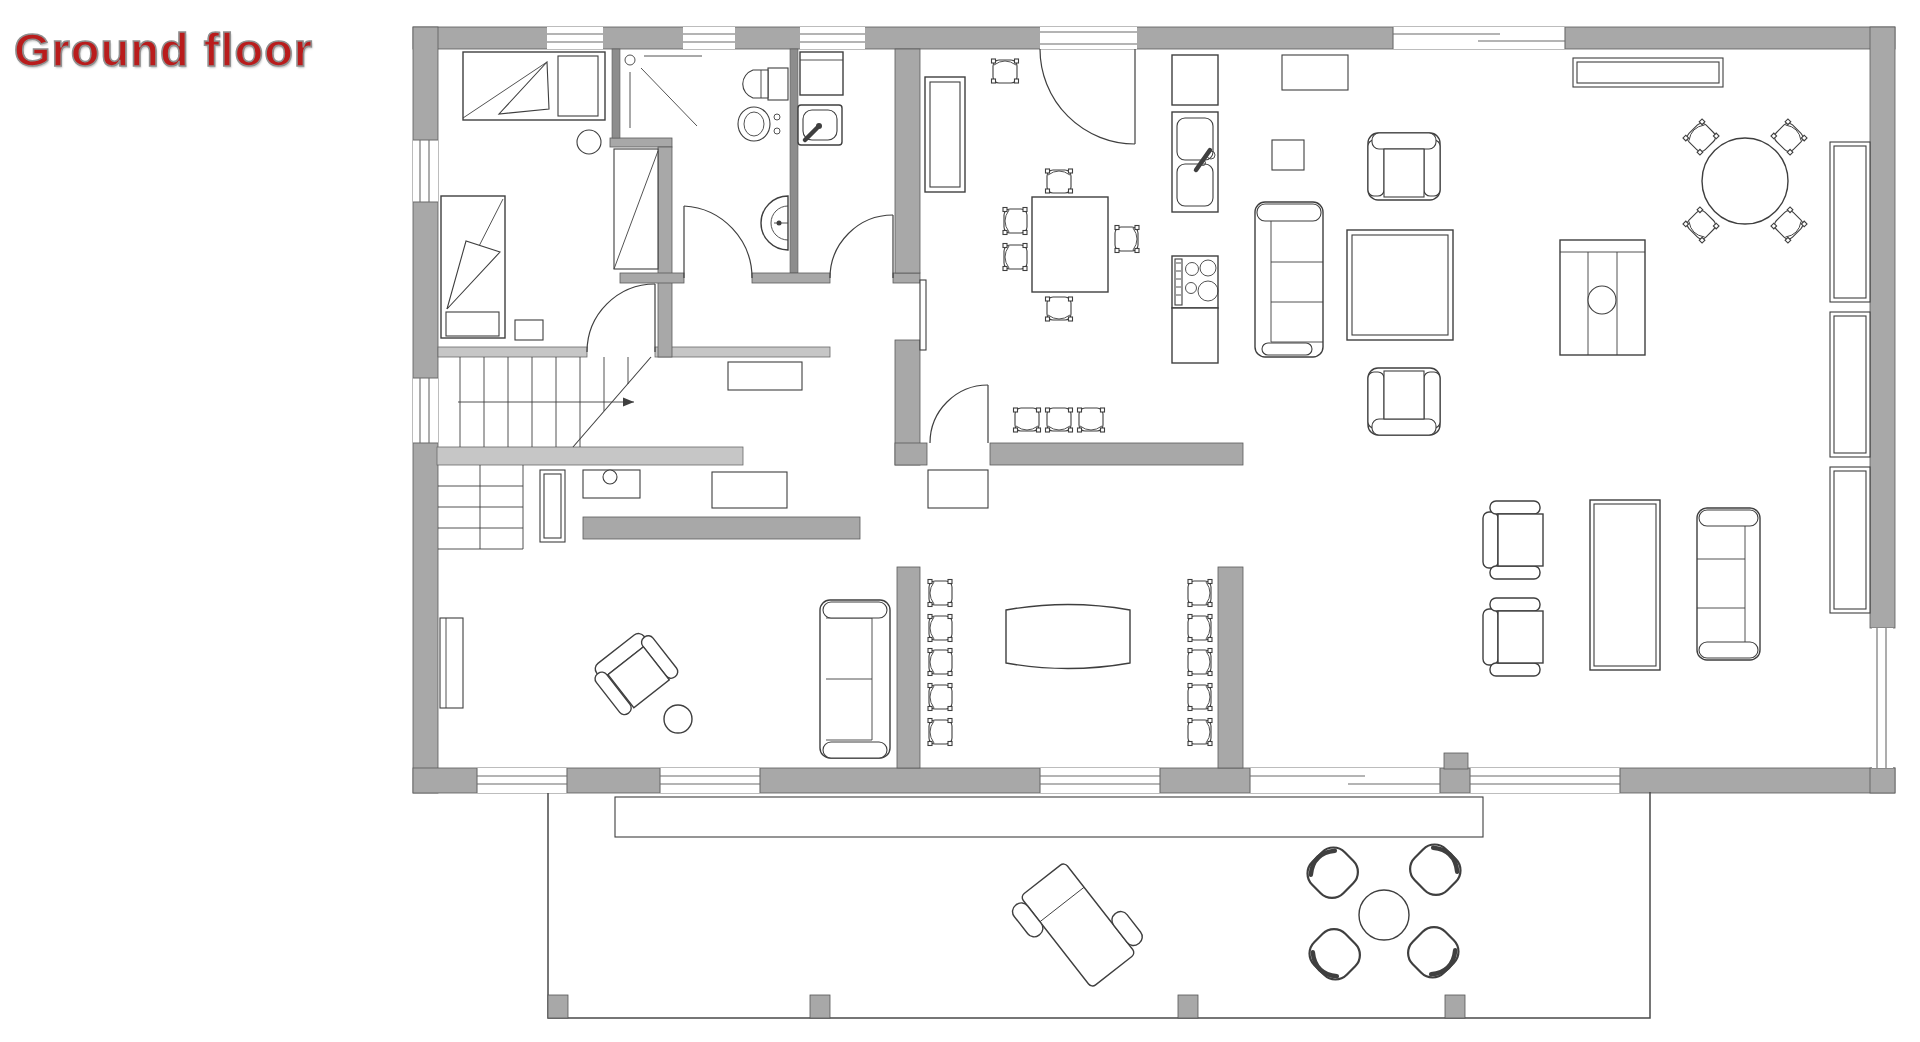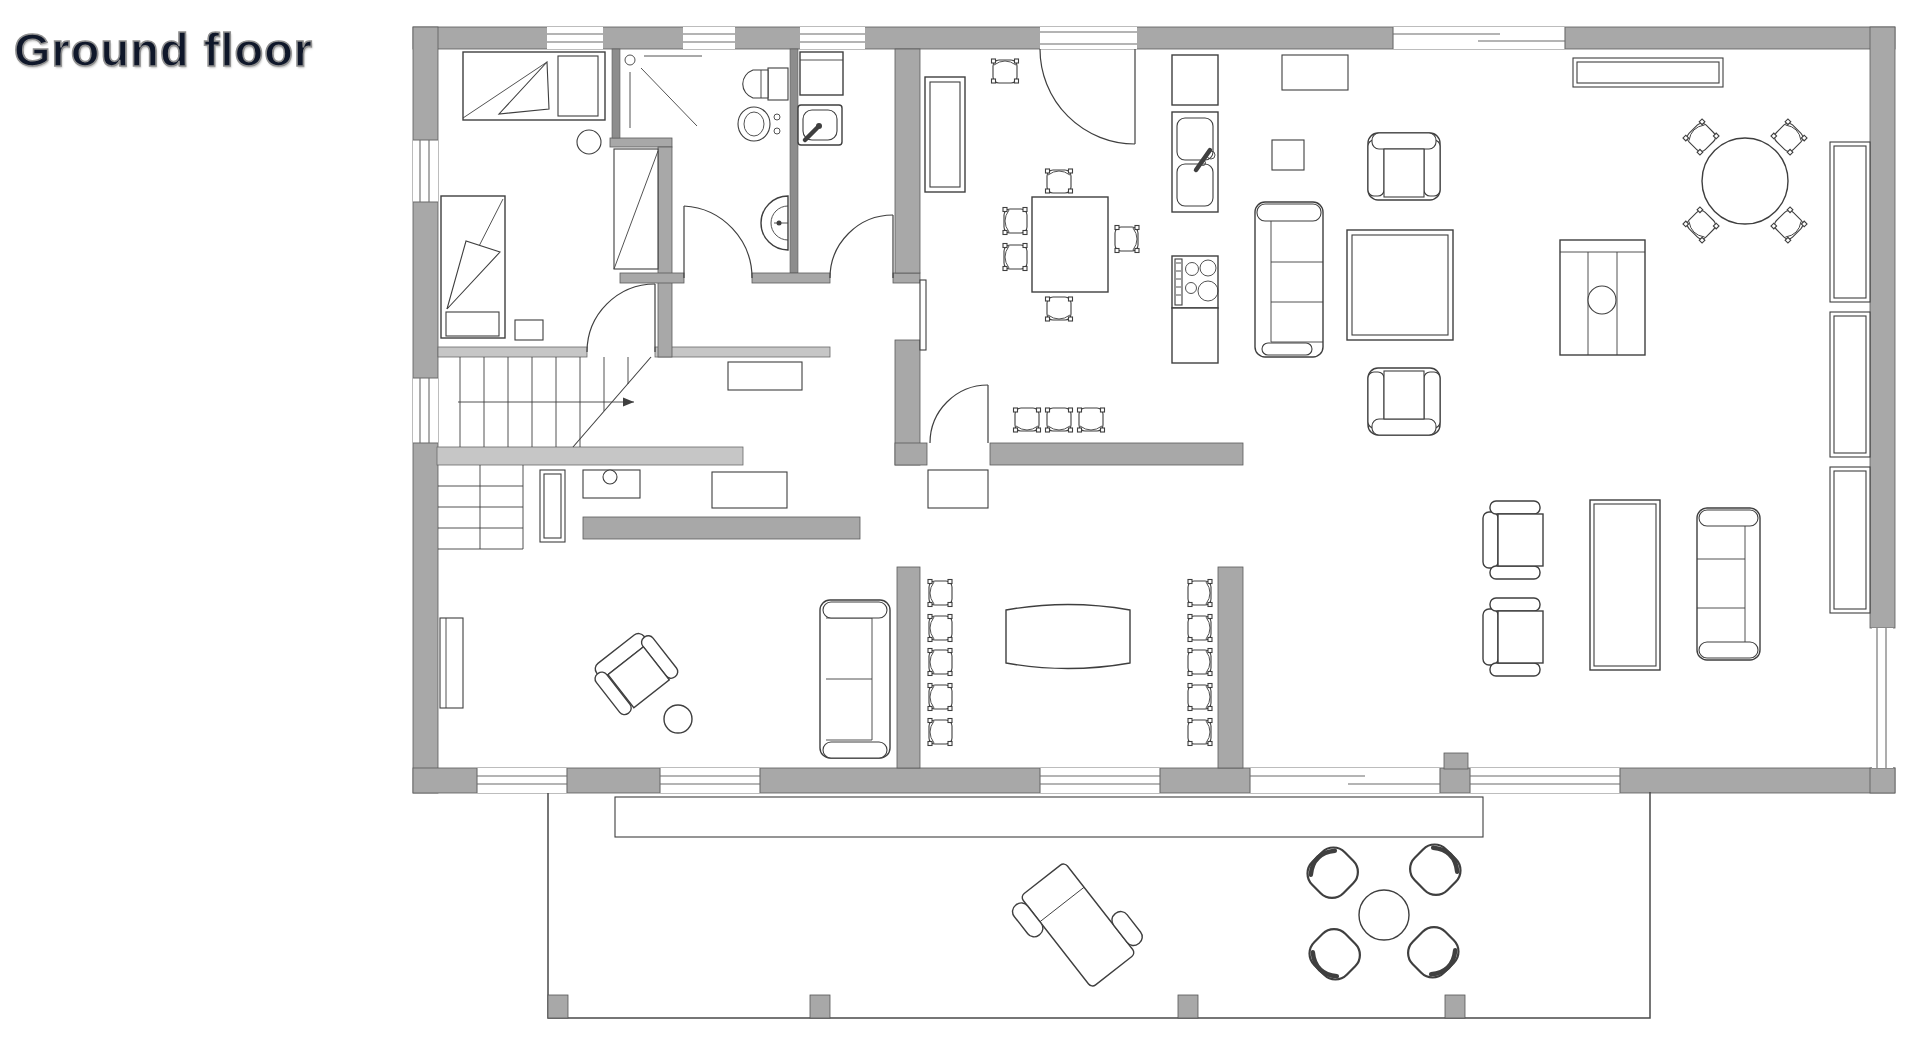--- a/index.html
+++ b/index.html
@@ -3,21 +3,21 @@
 <meta charset="utf-8">
 <style>
   :root{
     --bg:#ffffff; --wall:#a8a8a8; --wall-light:#c6c6c6; --wall-thin:#8d8d8d;
     --line:#3f3f3f; --winln:#6b6b6b; --title:#8f8f8f;
   }
   html,body{margin:0;padding:0;background:var(--bg);}
   .stage{position:relative;width:1920px;height:1042px;background:var(--bg);overflow:hidden;
          font-family:"Liberation Sans", sans-serif;}
   .title{position:absolute;left:14px;top:22px;margin:0;font-size:47px;font-weight:600;
-         letter-spacing:1px;color:#0f172a;-webkit-text-stroke:1.6px var(--title);
+         letter-spacing:1px;color:#b91c1c;-webkit-text-stroke:1.6px var(--title);
          text-shadow:1px 2px 2px rgba(90,90,90,.35);}
   svg{position:absolute;left:0;top:0;}
   .wall{fill:var(--wall);stroke:#5a5a5a;stroke-width:.8;}
   .wall-light{fill:var(--wall-light);stroke:#6a6a6a;stroke-width:.8;}
   .thinwall{fill:var(--wall-thin);stroke:#5a5a5a;stroke-width:.6;}
   .win{fill:#fff;stroke:none;}
   .winln{stroke:var(--winln);stroke-width:1.1;fill:none;}
   .furn{fill:#fff;stroke:var(--line);stroke-width:1.4;}
   .furn2{fill:#fff;stroke:var(--line);stroke-width:1.1;}
   .ln{stroke:var(--line);stroke-width:1.1;fill:none;}

